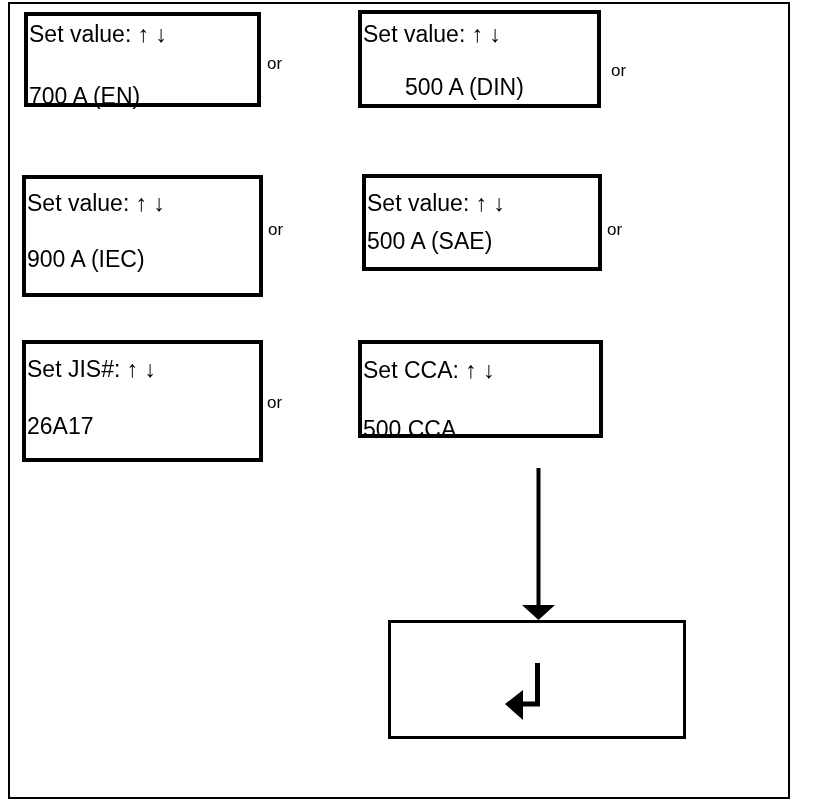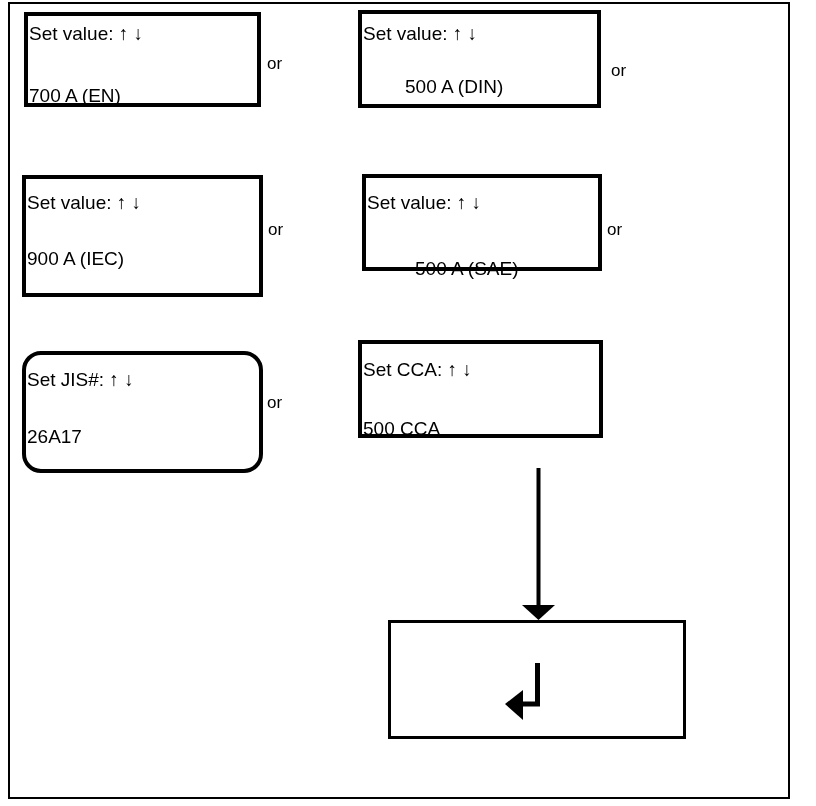--- a/index.html
+++ b/index.html
@@ -27,40 +27,40 @@
   }
   .screen {
     position: absolute;
     border: 4px solid #000;
     background: #fff;
   }
   .screen .line1,
   .screen .line2 {
     position: absolute;
     left: 1px;
-    font-size: 19px;
+    font-size: 23px;
     line-height: 22px;
     white-space: nowrap;
   }
   
   #screen-en  { left: 24px;  top: 12px;  width: 229px; height: 87px;  }
   #screen-en  .line1 { top: 7px;  }
   #screen-en  .line2 { top: 69px; }
   #screen-din { left: 358px; top: 10px;  width: 235px; height: 90px;  }
   #screen-din .line1 { top: 9px;  }
   #screen-din .line2 { top: 62px; margin-left: 42px; }
   
   #screen-iec { left: 22px;  top: 175px; width: 233px; height: 114px; }
   #screen-iec .line1 { top: 13px; }
   #screen-iec .line2 { top: 69px; }
   #screen-sae { left: 362px; top: 174px; width: 232px; height: 89px;  }
   #screen-sae .line1 { top: 14px; }
-  #screen-sae .line2 { top: 80px; padding-left: 48px; }
+  #screen-sae .line2 { top: 52px; }
   
-  #screen-jis { left: 22px;  top: 351px; width: 233px; height: 114px; border-radius: 19px; }
+  #screen-jis { left: 22px;  top: 340px; width: 233px; height: 114px; }
   #screen-jis .line1 { top: 14px; }
   #screen-jis .line2 { top: 71px; }
   #screen-cca { left: 358px; top: 340px; width: 237px; height: 90px;  }
   #screen-cca .line1 { top: 15px; }
   #screen-cca .line2 { top: 74px; }
 
   .or-label {
     position: absolute;
     font-size: 17px;
     line-height: 22px;

